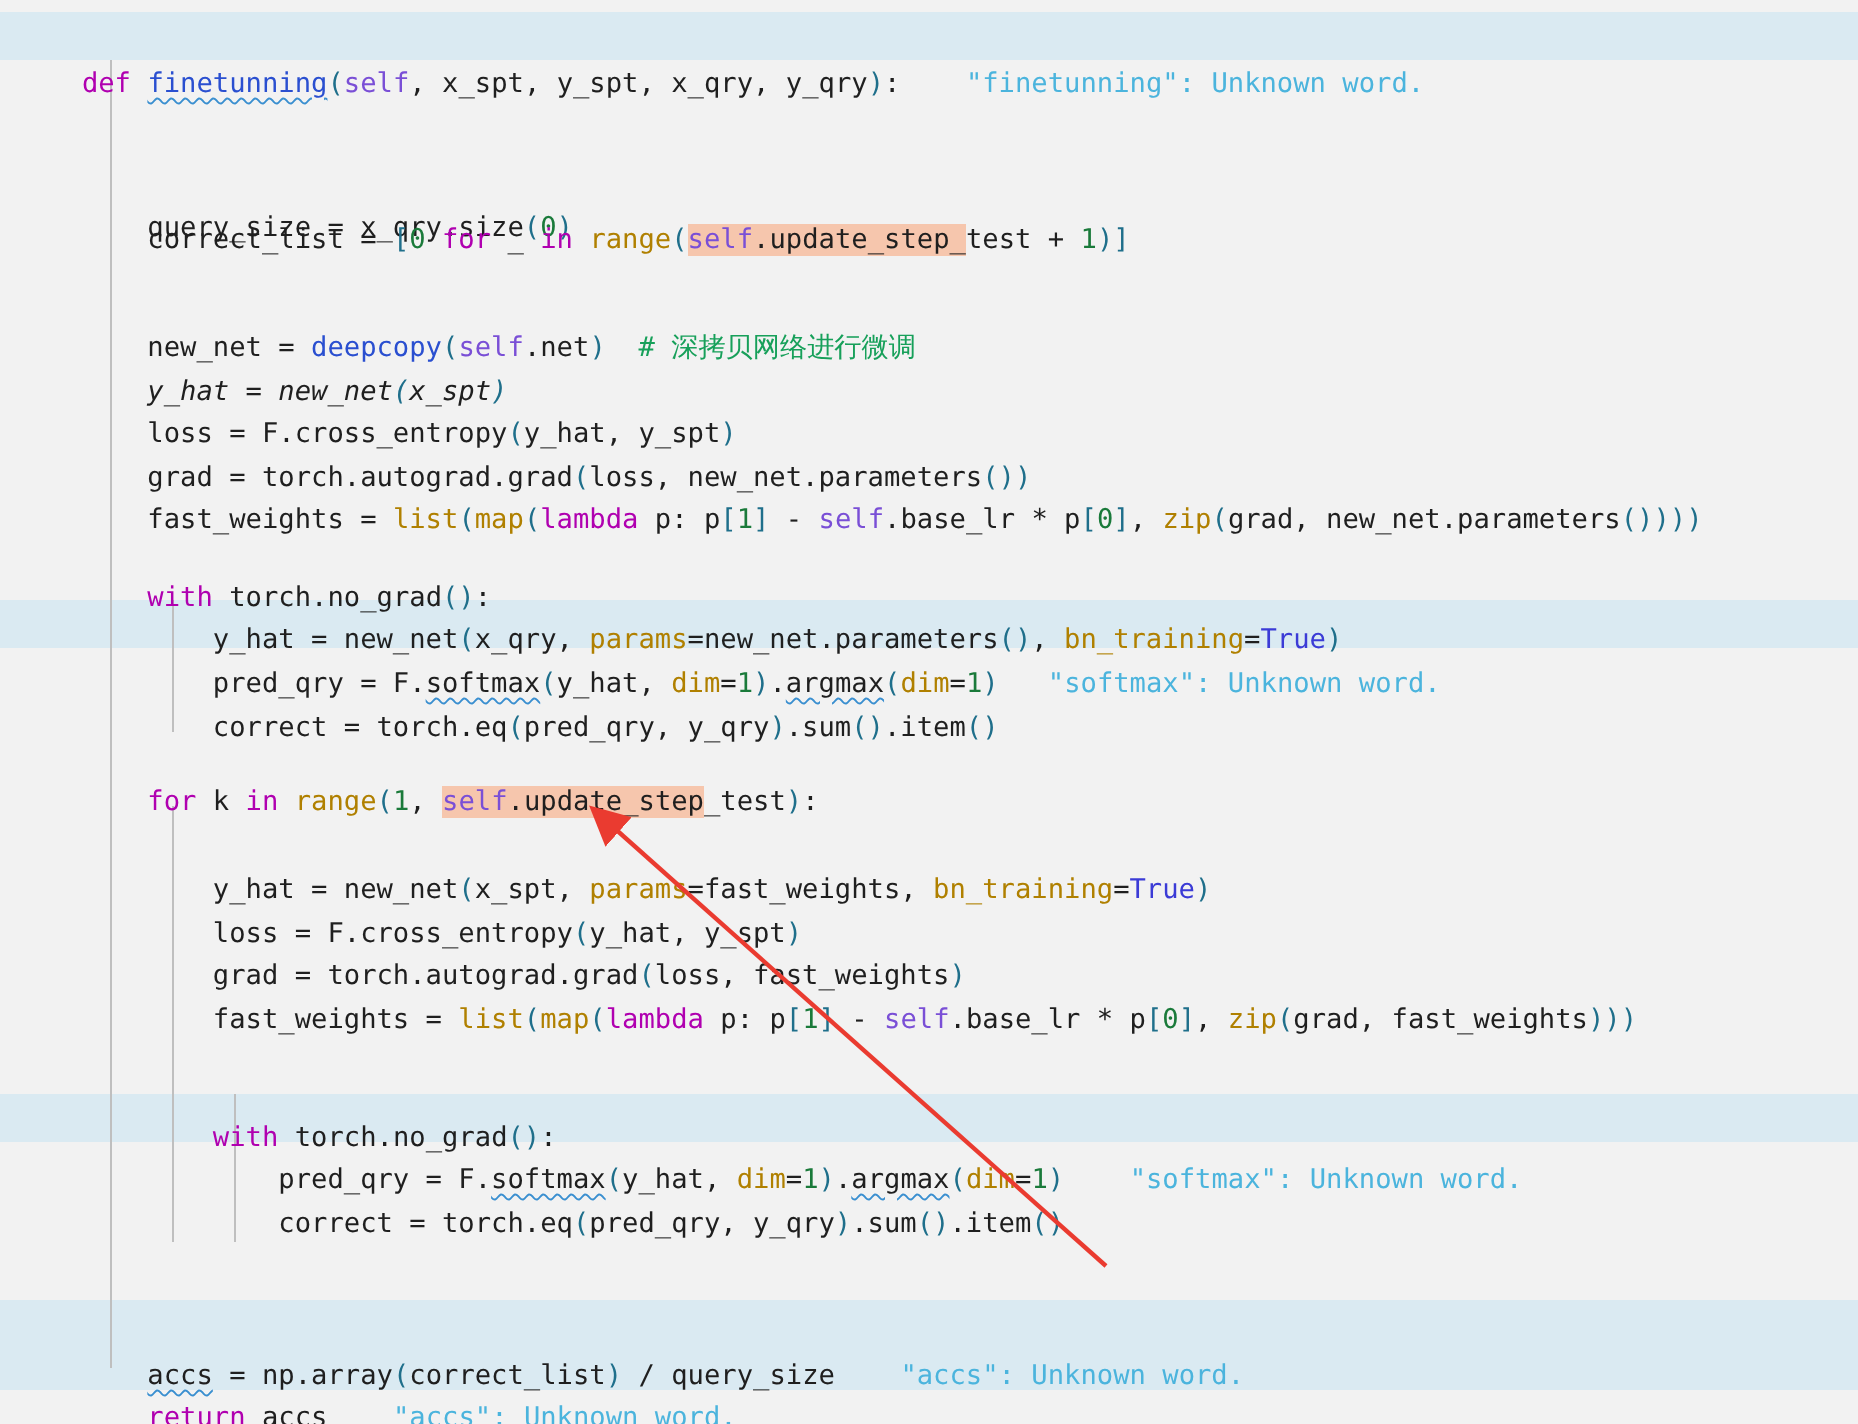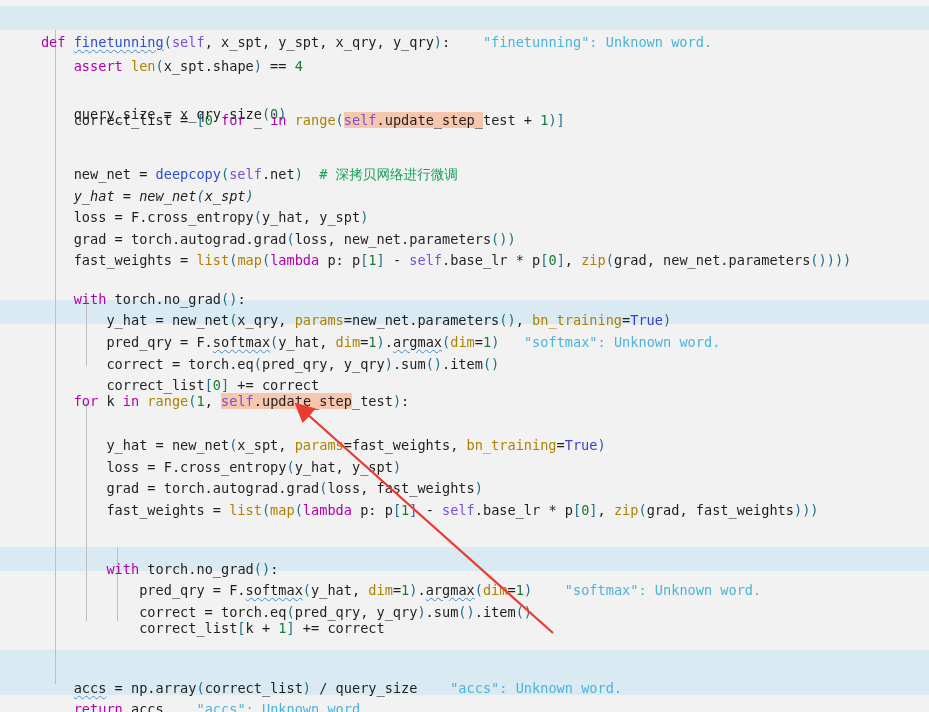--- a/index.html
+++ b/index.html
@@ -73,23 +73,20 @@
 
   <div class="guide" style="left:55px;top:30px;height:654px;"></div>
   <div class="guide" style="left:86px;top:300px;height:66px;"></div>
   <div class="guide" style="left:86px;top:403px;height:218px;"></div>
   <div class="guide" style="left:117px;top:547px;height:74px;"></div>
 
   <div class="line" style="top:6px;">
     <span class="txt"> </span><span class="kw">def</span><span class="txt"> </span><span class="fn sq">finetunning</span><span class="par">(</span><span class="self">self</span><span class="txt">, x_spt, y_spt, x_qry, y_qry</span><span class="par">)</span><span class="txt">:</span><span class="txt">    </span><span class="note">"finetunning": Unknown word.</span>
   </div>
 
-  <div class="line" style="top:30px;">
-    <span class="txt">     </span><span class="kw">assert</span><span class="txt"> </span><span class="bi">len</span><span class="par">(</span><span class="txt">x_spt.shape</span><span class="par">)</span><span class="txt"> == </span><span class="num">4</span>
-  </div>
 
   <div class="line" style="top:78px;">
     <span class="txt">     query_size = x_qry.size</span><span class="par">(</span><span class="num">0</span><span class="par">)</span>
   </div>
 
   <div class="line" style="top:84px;">
     <span class="txt">     correct_list = </span><span class="par">[</span><span class="num">0</span><span class="txt"> </span><span class="kw">for</span><span class="txt"> _ </span><span class="kw">in</span><span class="txt"> </span><span class="bi">range</span><span class="par">(</span><span class="hl"><span class="self">self</span><span class="txt">.update_step</span><span class="txt">_</span></span><span class="txt">test + </span><span class="num">1</span><span class="par">)]</span>
   </div>
 
   <div class="line" style="top:138px;">
@@ -121,23 +118,20 @@
   </div>
 
   <div class="line" style="top:306px;">
     <span class="txt">         pred_qry = F.</span><span class="txt sq">softmax</span><span class="par">(</span><span class="txt">y_hat, </span><span class="bi">dim</span><span class="txt">=</span><span class="num">1</span><span class="par">)</span><span class="txt">.</span><span class="txt sq">argmax</span><span class="par">(</span><span class="bi">dim</span><span class="txt">=</span><span class="num">1</span><span class="par">)</span><span class="txt">   </span><span class="note">"softmax": Unknown word.</span>
   </div>
 
   <div class="line" style="top:328px;">
     <span class="txt">         correct = torch.eq</span><span class="par">(</span><span class="txt">pred_qry, y_qry</span><span class="par">)</span><span class="txt">.sum</span><span class="par">()</span><span class="txt">.item</span><span class="par">()</span>
   </div>
 
-  <div class="line" style="top:349px;">
-    <span class="txt">         correct_list</span><span class="par">[</span><span class="num">0</span><span class="par">]</span><span class="txt"> += correct</span>
-  </div>
 
   <div class="line" style="top:365px;">
     <span class="txt">     </span><span class="kw">for</span><span class="txt"> k </span><span class="kw">in</span><span class="txt"> </span><span class="bi">range</span><span class="par">(</span><span class="num">1</span><span class="txt">, </span><span class="hl"><span class="self">self</span><span class="txt">.update_step</span></span><span class="txt">_test</span><span class="par">)</span><span class="txt">:</span>
   </div>
 
   <div class="line" style="top:409px;">
     <span class="txt">         y_hat = new_net</span><span class="par">(</span><span class="txt">x_spt, </span><span class="bi">params</span><span class="txt">=fast_weights, </span><span class="bi">bn_training</span><span class="txt">=</span><span class="const">True</span><span class="par">)</span>
   </div>
 
   <div class="line" style="top:431px;">
@@ -158,23 +152,20 @@
   </div>
 
   <div class="line" style="top:554px;">
     <span class="txt">             pred_qry = F.</span><span class="txt sq">softmax</span><span class="par">(</span><span class="txt">y_hat, </span><span class="bi">dim</span><span class="txt">=</span><span class="num">1</span><span class="par">)</span><span class="txt">.</span><span class="txt sq">argmax</span><span class="par">(</span><span class="bi">dim</span><span class="txt">=</span><span class="num">1</span><span class="par">)</span><span class="txt">    </span><span class="note">"softmax": Unknown word.</span>
   </div>
 
   <div class="line" style="top:576px;">
     <span class="txt">             correct = torch.eq</span><span class="par">(</span><span class="txt">pred_qry, y_qry</span><span class="par">)</span><span class="txt">.sum</span><span class="par">()</span><span class="txt">.item</span><span class="par">()</span>
   </div>
 
-  <div class="line" style="top:592px;">
-    <span class="txt">             correct_list</span><span class="par">[</span><span class="txt">k + </span><span class="num">1</span><span class="par">]</span><span class="txt"> += correct</span>
-  </div>
 
 
   <div class="line" style="top:652px;">
     <span class="txt">     </span><span class="txt sq">accs</span><span class="txt"> = np.array</span><span class="par">(</span><span class="txt">correct_list</span><span class="par">)</span><span class="txt"> / query_size    </span><span class="note">"accs": Unknown word.</span>
   </div>
 
   <div class="line" style="top:673px;">
     <span class="txt">     </span><span class="kw">return</span><span class="txt"> </span><span class="txt sq">accs</span><span class="txt">    </span><span class="note">"accs": Unknown word.</span>
   </div>
 

